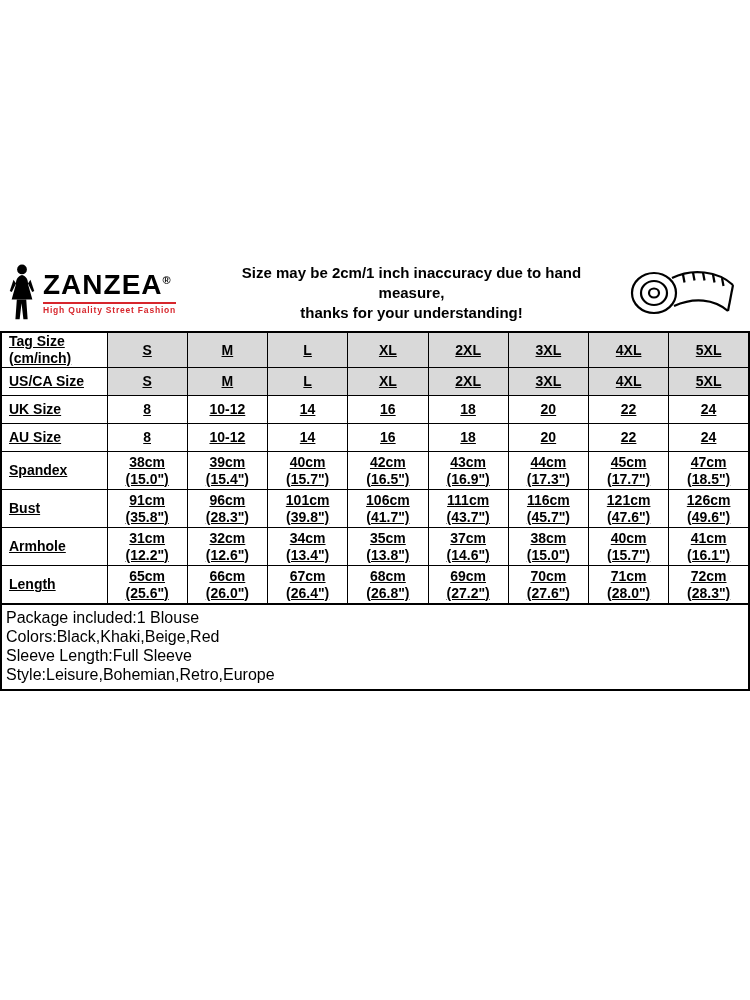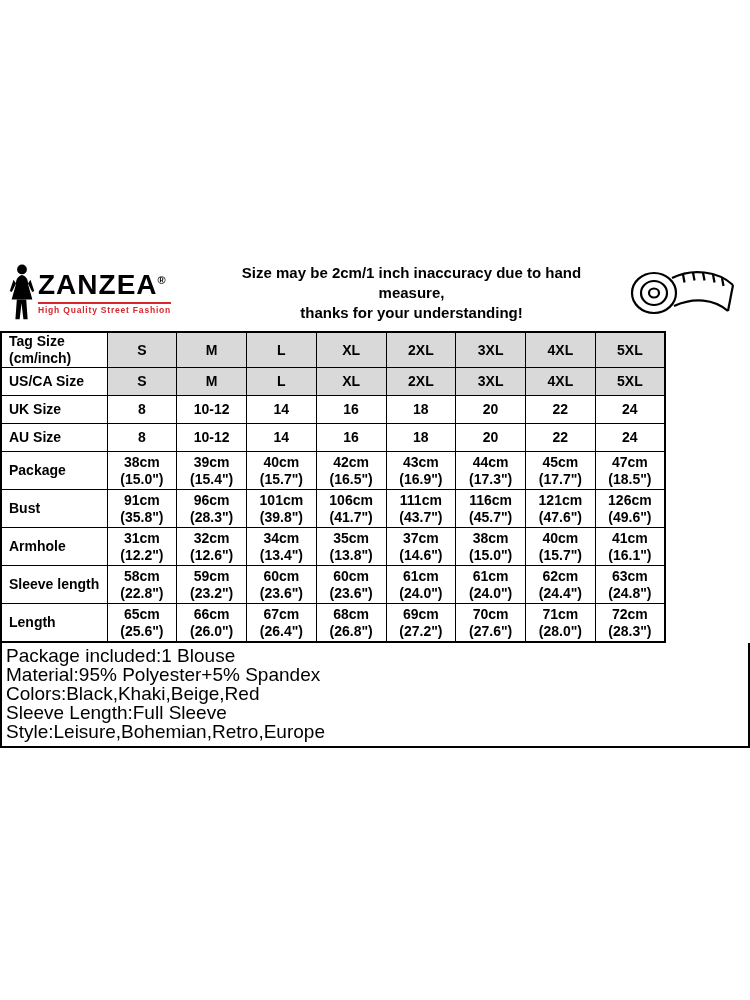--- a/index.html
+++ b/index.html
@@ -3,42 +3,42 @@
 <meta charset="utf-8">
 <style>
   html,body{margin:0;padding:0;}
   body{
     width:750px;height:1000px;background:#ffffff;position:relative;overflow:hidden;
     font-family:"Liberation Sans", sans-serif;color:#000;
   }
   .sheet{position:absolute;top:255px;left:0;width:750px;}
   
   .header{display:flex;align-items:center;height:76px;padding:0 6px;box-sizing:border-box;}
-  .logo{display:flex;align-items:center;width:188px;flex:0 0 auto;}
+  .logo{display:flex;align-items:center;gap:5px;width:188px;flex:0 0 auto;}
   .logo-txt{display:flex;flex-direction:column;line-height:1;}
   .logo-name{font-weight:bold;font-size:28px;letter-spacing:1px;}
   .logo-name sup{font-size:11px;font-weight:bold;vertical-align:super;}
   .logo-tag{color:#d7262c;font-weight:bold;font-size:8.5px;letter-spacing:0.8px;margin-top:3px;border-top:2px solid #d7262c;padding-top:2px;}
   .notice{flex:1;text-align:center;font-weight:bold;font-size:15px;line-height:20px;padding:0 4px;margin-left:13px;}
   .tape{width:128px;flex:0 0 auto;display:flex;justify-content:center;align-items:center;}
   
-  table.size-table{width:666px;border-collapse:collapse;table-layout:fixed;border:2px solid #000;}
+  table.size-table{width:750px;border-collapse:collapse;table-layout:fixed;border:2px solid #000;text-decoration:underline;}
   .size-table td{
     border:1.5px solid #000;text-align:center;vertical-align:middle;
     font-weight:bold;font-size:14px;line-height:17px;white-space:pre-line;padding:0;
   }
   .size-table td.lbl{text-align:left;padding-left:7px;}
   .size-table col.c-lbl{width:106px;}
   .r-size td{height:27px;}
   .r-meas td{height:37px;}
   .shade td:not(.lbl){background:#d9d9d9;}
   
   .details{
     width:750px;box-sizing:border-box;border:2px solid #000;border-top:0;
-    padding:3px 4px 5px 4px;font-size:19px;line-height:19px;font-weight:400;
+    padding:3px 4px 5px 4px;font-size:16px;line-height:19px;font-weight:400;
   }
   svg{display:block;}
 </style>
 </head>
 <body>
 
 <div class="sheet">
 
   <div class="header">
     <div class="logo">
@@ -131,21 +131,21 @@
         <td>8</td>
         <td>10-12</td>
         <td>14</td>
         <td>16</td>
         <td>18</td>
         <td>20</td>
         <td>22</td>
         <td>24</td>
       </tr>
       <tr class="r-meas">
-        <td class="lbl">Package</td>
+        <td class="lbl">Spandex</td>
         <td>38cm
 (15.0")</td>
         <td>39cm
 (15.4")</td>
         <td>40cm
 (15.7")</td>
         <td>42cm
 (16.5")</td>
         <td>43cm
 (16.9")</td>
@@ -188,39 +188,20 @@
         <td>37cm
 (14.6")</td>
         <td>38cm
 (15.0")</td>
         <td>40cm
 (15.7")</td>
         <td>41cm
 (16.1")</td>
       </tr>
       <tr class="r-meas">
-        <td class="lbl">Sleeve length</td>
-        <td>58cm
-(22.8")</td>
-        <td>59cm
-(23.2")</td>
-        <td>60cm
-(23.6")</td>
-        <td>60cm
-(23.6")</td>
-        <td>61cm
-(24.0")</td>
-        <td>61cm
-(24.0")</td>
-        <td>62cm
-(24.4")</td>
-        <td>63cm
-(24.8")</td>
-      </tr>
-      <tr class="r-meas">
         <td class="lbl">Length</td>
         <td>65cm
 (25.6")</td>
         <td>66cm
 (26.0")</td>
         <td>67cm
 (26.4")</td>
         <td>68cm
 (26.8")</td>
         <td>69cm
@@ -230,19 +211,18 @@
         <td>71cm
 (28.0")</td>
         <td>72cm
 (28.3")</td>
       </tr>
     </tbody>
   </table>
 
   <div class="details">
     <div>Package included:1 Blouse</div>
-    <div>Material:95% Polyester+5% Spandex</div>
     <div>Colors:Black,Khaki,Beige,Red</div>
     <div>Sleeve Length:Full Sleeve</div>
     <div>Style:Leisure,Bohemian,Retro,Europe</div>
   </div>
 
 </div>
 
 </body></html>

